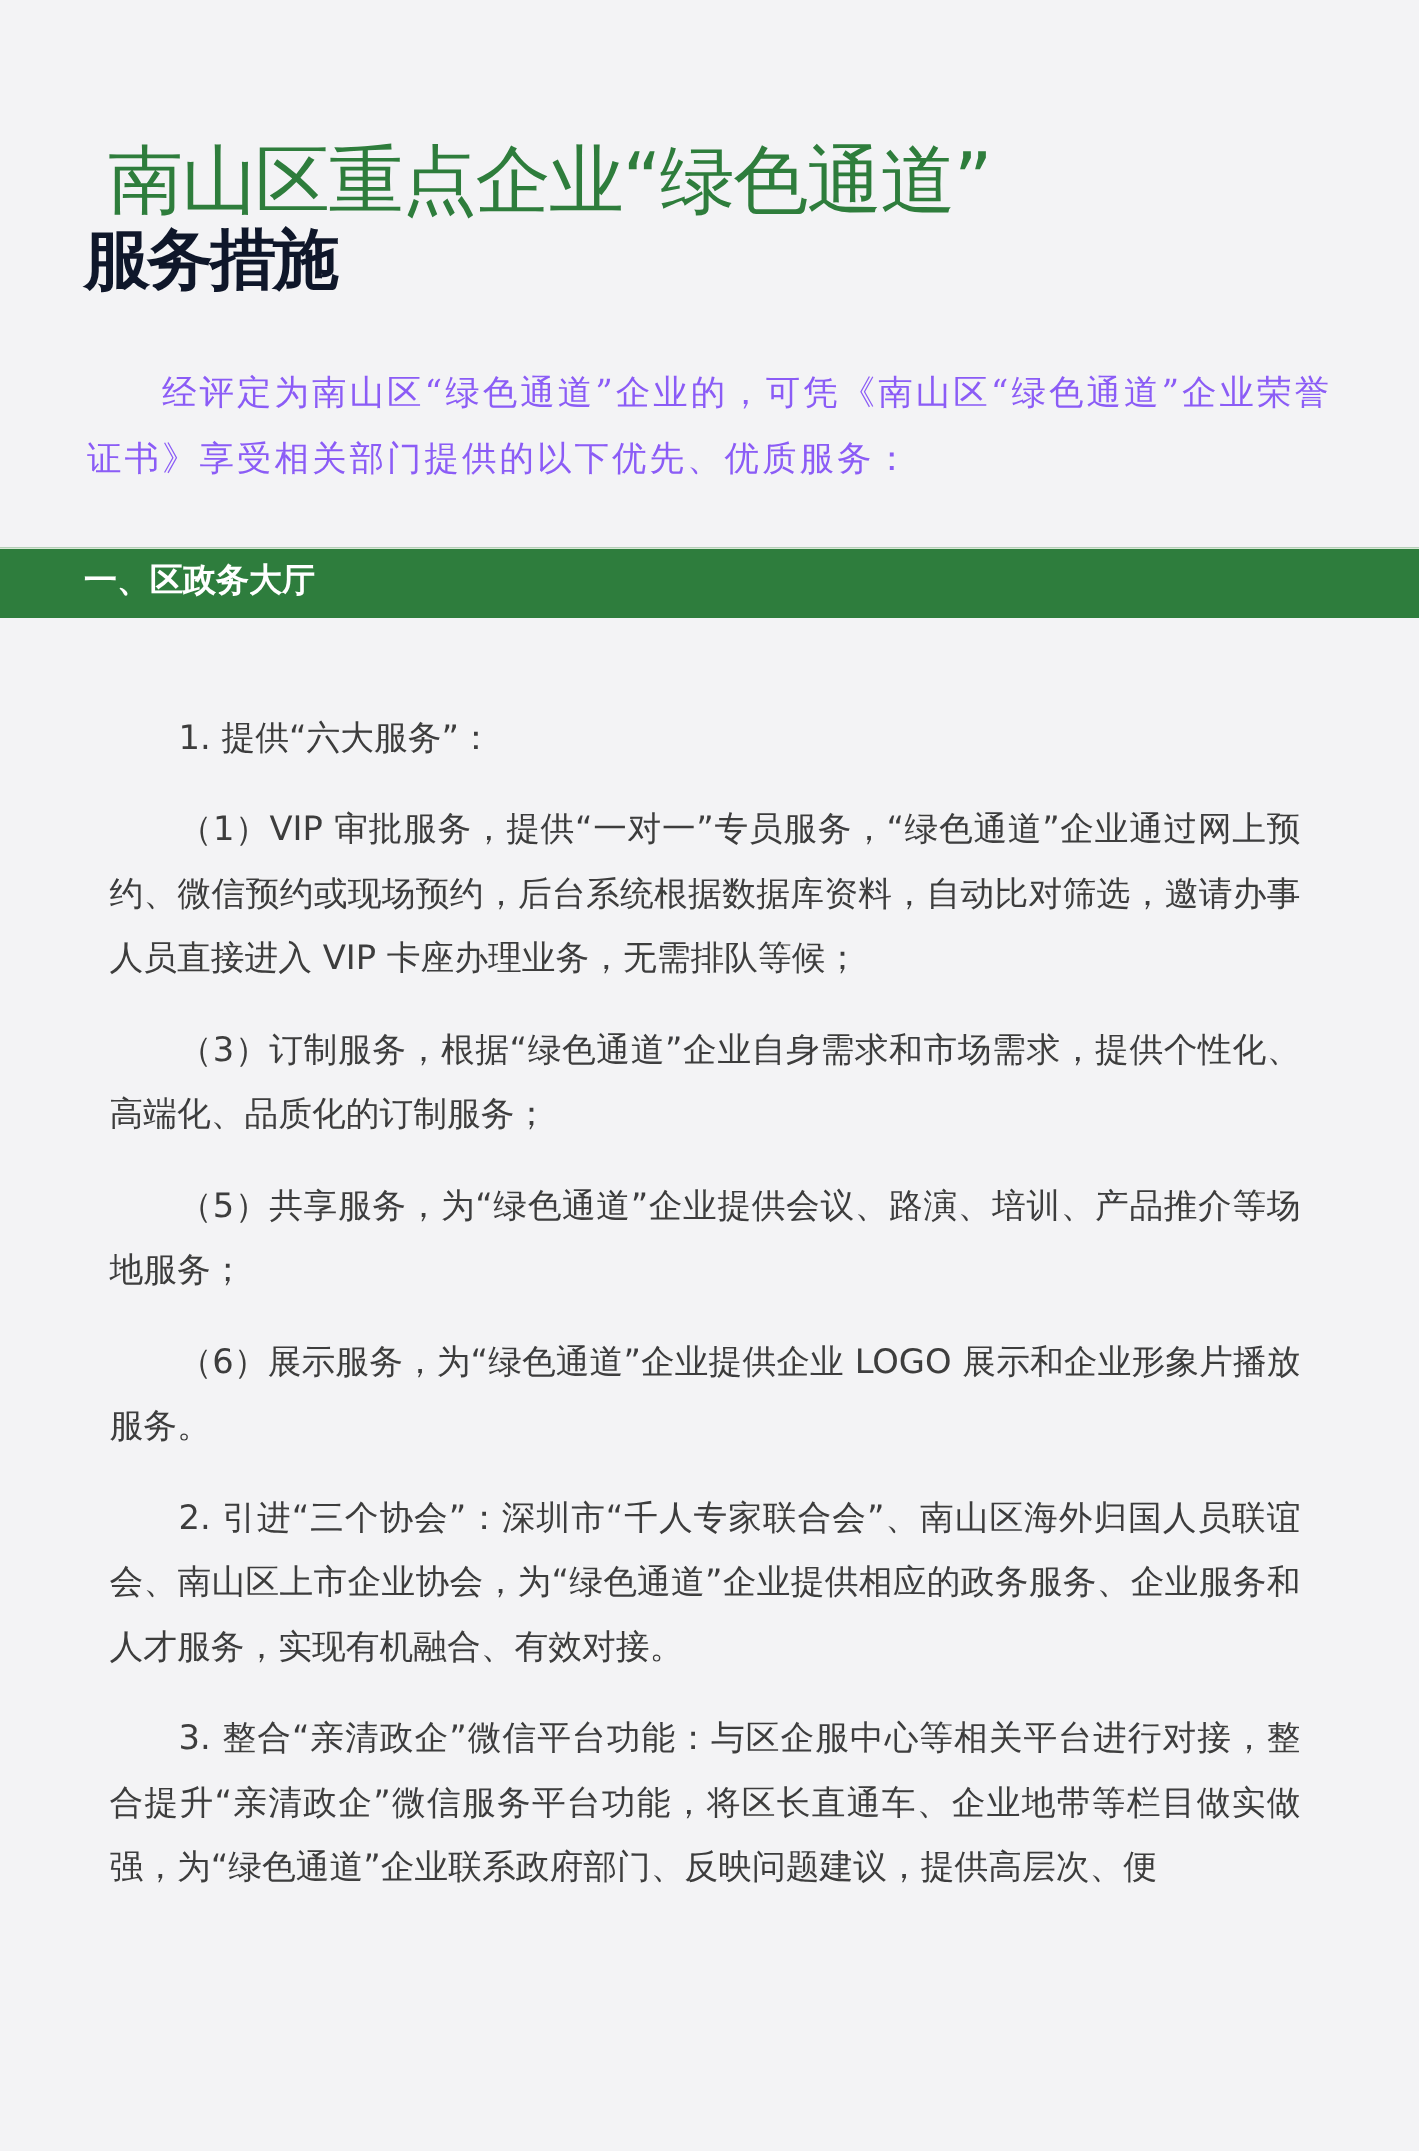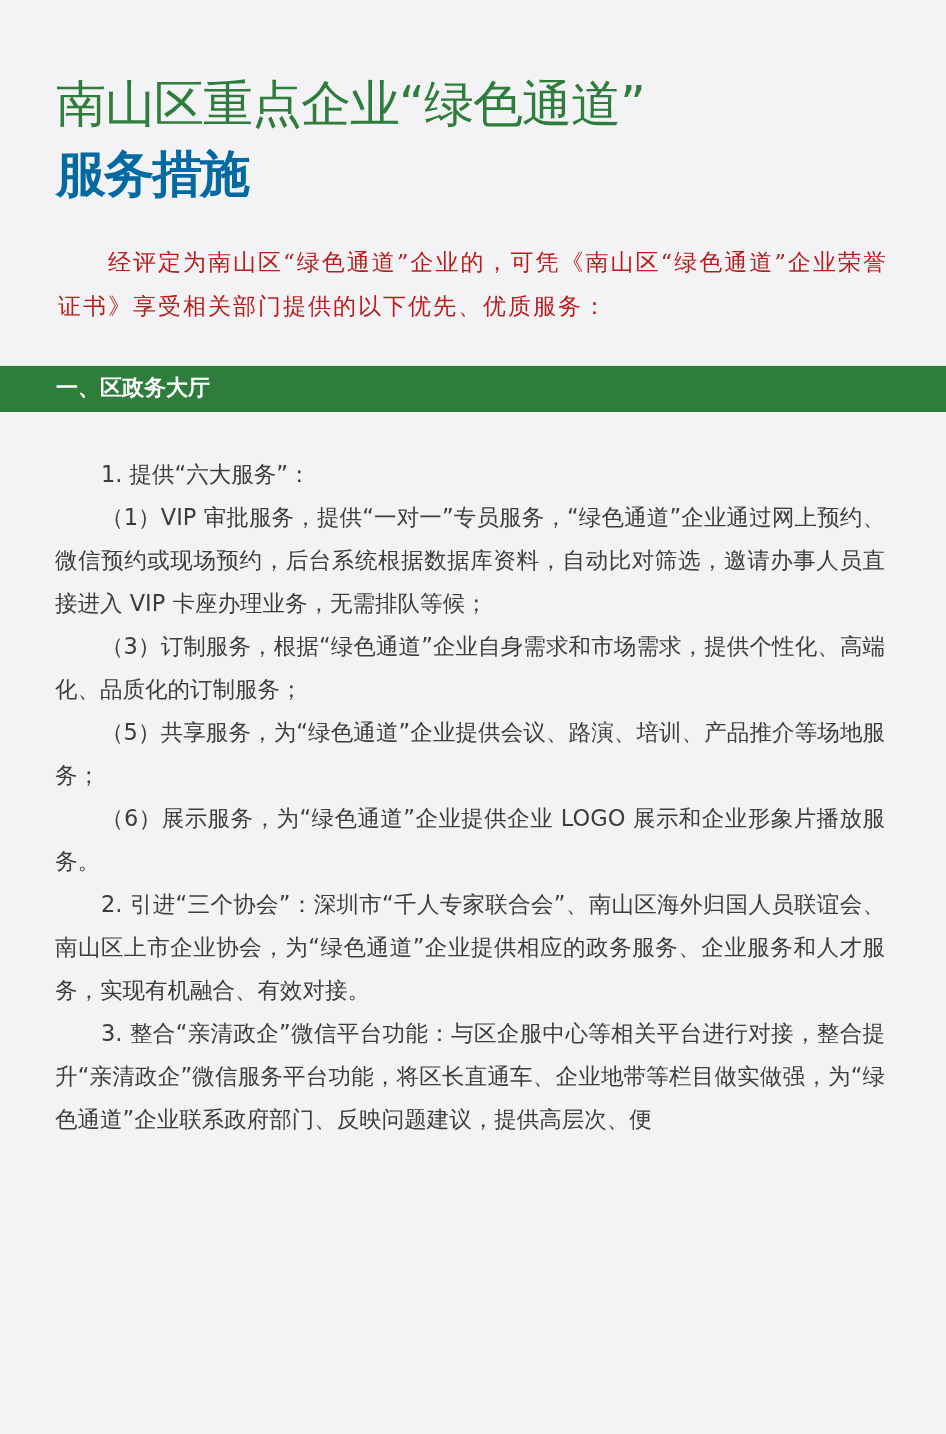--- a/index.html
+++ b/index.html
@@ -6,48 +6,48 @@
   body {
     width: 946px; height: 1434px; overflow: hidden;
     background: #f3f3f5;
     font-family: "DejaVu Sans", "Liberation Sans", sans-serif;
     color: #3a3a3a;
     position: relative;
   }
   .title {
     position: absolute; left: 56px; top: 74px;
     color: #2e7d3c; font-size: 50px; line-height: 60px;
-    letter-spacing: -1px; margin: 0; font-weight: normal;
+    letter-spacing: -1px; margin: 16px; font-weight: normal;
   }
   .subtitle {
     position: absolute; left: 56px; top: 144px;
-    color: #0369a1; font-size: 50px; line-height: 60px; font-weight: bold;
+    color: #0f172a; font-size: 44px; line-height: 60px; font-weight: bold;
     margin: 0; letter-spacing: -2px;
   }
   .intro {
     position: absolute; left: 58px; top: 240px; width: 840px;
     font-family: "DejaVu Serif", "Liberation Serif", serif;
-    font-size: 23px; line-height: 44px; color: #b91c1c;
+    font-size: 23px; line-height: 44px; color: #8b5cf6;
     letter-spacing: 2px; margin: 0;
   }
   .intro .indent { display: inline-block; width: 50px; }
   .section-bar {
     position: absolute; left: 0; top: 365px; width: 946px; height: 46px;
     background: #2e7d3d;
     border-top: 1px solid #d7e8d5;
   }
   .section-bar span {
     position: absolute; left: 56px; top: 8px;
     color: #ffffff; font-size: 22px; font-weight: bold; line-height: 28px;
   }
   .body {
     position: absolute; left: 55px; top: 453px; width: 830px;
     font-size: 22.5px; line-height: 43px; color: #3d3d3d;
   }
-  .body p { margin: 0; text-indent: 46px; text-align: justify; }
+  .body p { margin: 18px; text-indent: 46px; text-align: justify; }
 </style>
 </head>
 <body>
 
 <h1 class="title">南山区重点企业“绿色通道”</h1>
 <h2 class="subtitle">服务措施</h2>
 
 <p class="intro"><span class="indent"></span><span>经评定为南山区“绿色通道”企业的，可凭《南山区“绿色通道”企业荣誉证书》享受相关部门提供的以下优先、优质服务：</span></p>
 
 <div class="section-bar">

